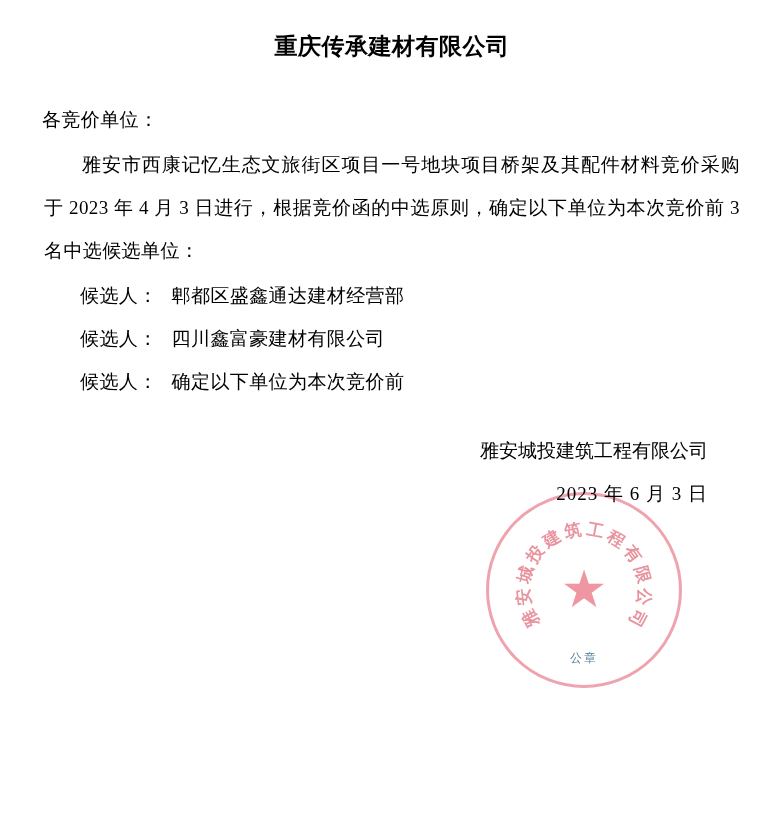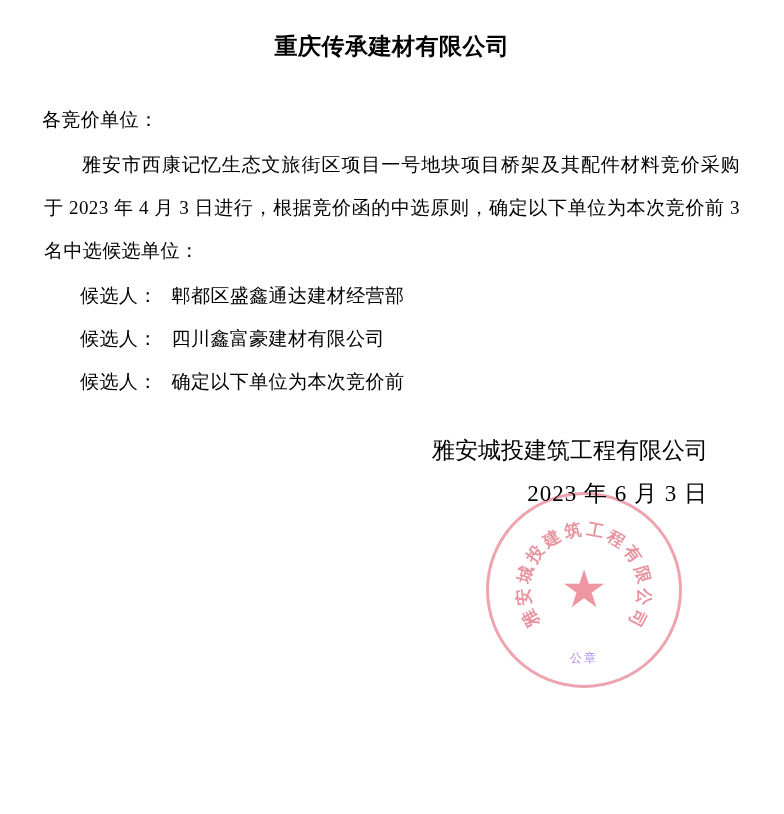--- a/index.html
+++ b/index.html
@@ -55,21 +55,21 @@
   }
   .candidate-label {
     letter-spacing: 0.4px;
   }
   .candidate-name {
     margin-left: 14px;
   }
   .sign-block {
     margin-top: 26px;
     text-align: right;
-    font-size: 23px;
+    font-size: 19px;
     line-height: 43px;
     padding-right: 34px;
     position: relative;
     z-index: 3;
   }
   .sign-date {
     letter-spacing: 1px;
   }
   
   .seal {
@@ -115,21 +115,21 @@
     font-family: "Liberation Sans", "DejaVu Sans", sans-serif;
     transform-origin: 0 0;
     white-space: nowrap;
   }
   .seal-bottom {
     position: absolute;
     width: 100%;
     bottom: 18px;
     text-align: center;
     font-size: 12px;
-    color: #8b5cf6;
+    color: #0c4a6e;
     letter-spacing: 2px;
     font-family: "Liberation Sans", "DejaVu Sans", sans-serif;
   }
 </style>
 </head>
 <body>
 
 <div class="page">
 
   <h1 class="doc-title">

